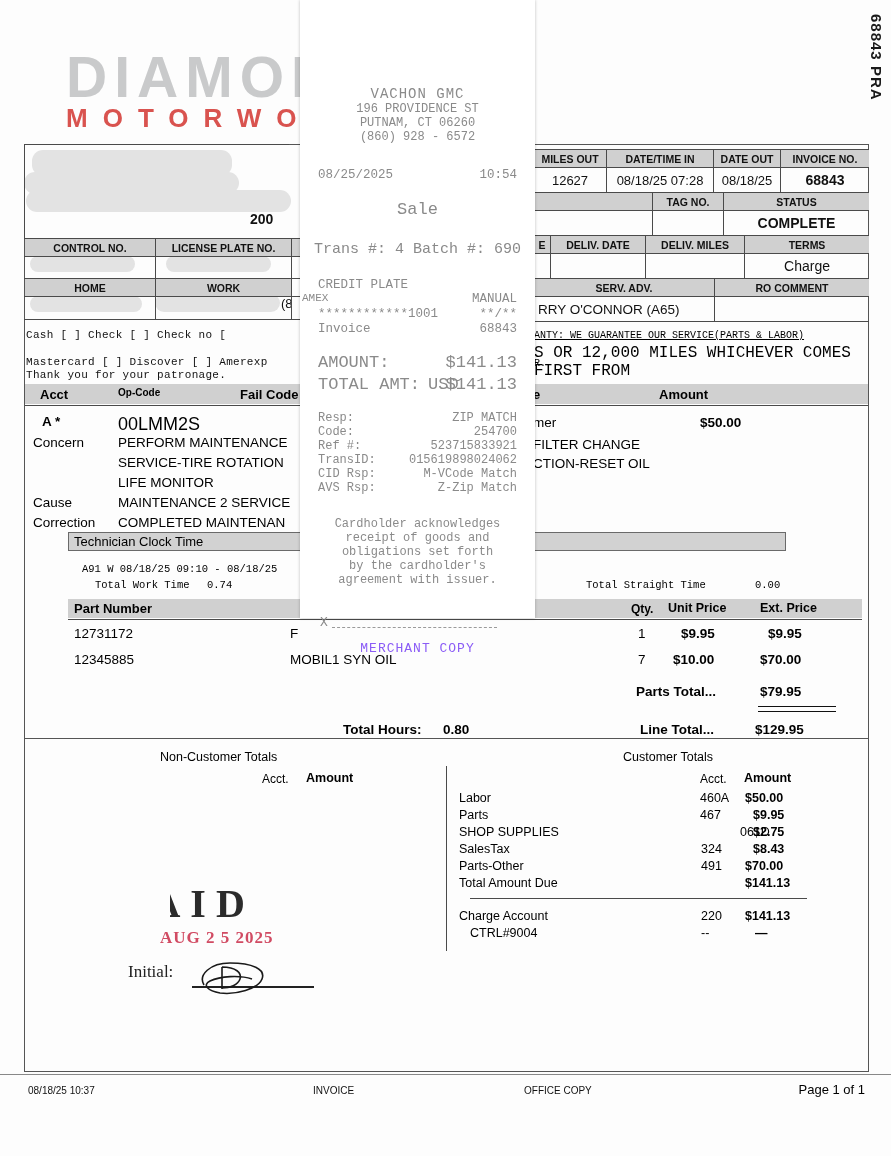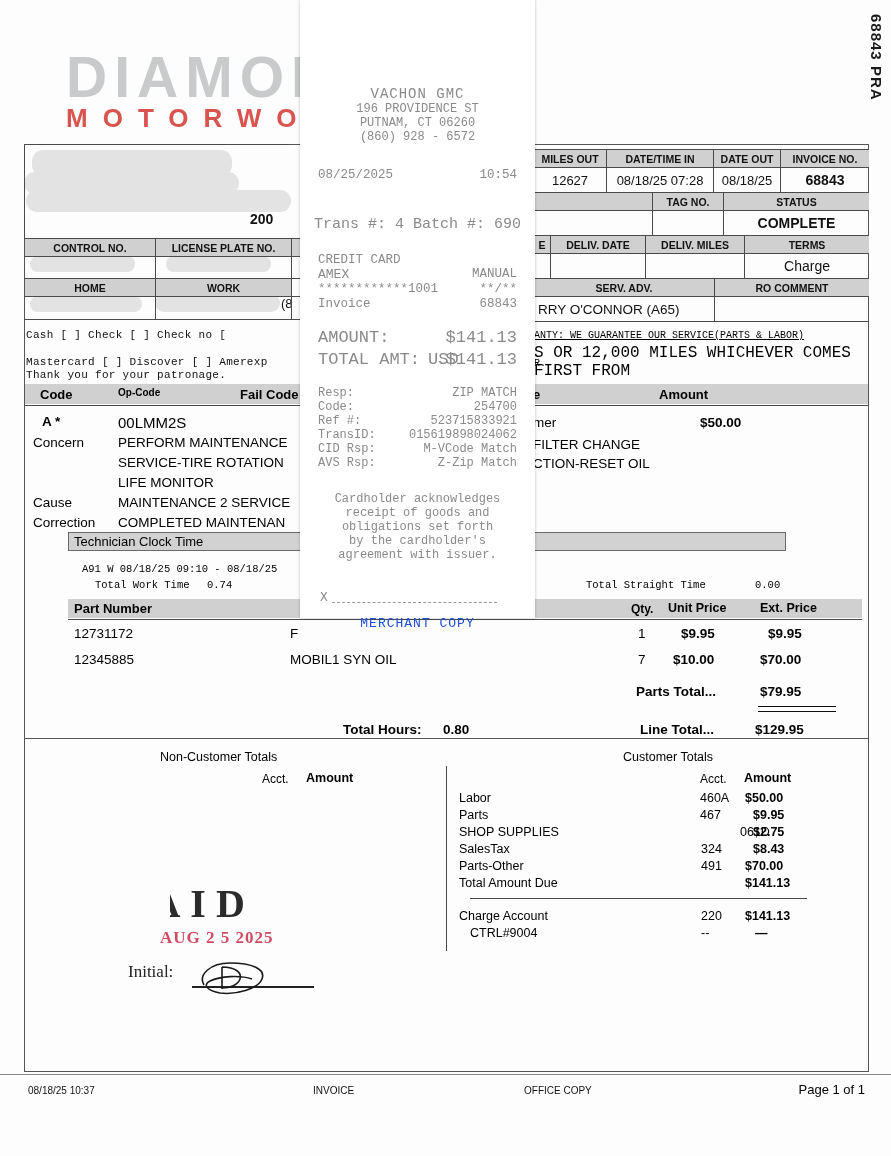--- a/index.html
+++ b/index.html
@@ -145,29 +145,29 @@
 
   <div class="abs mono smalltxt" style="left:26px;top:329px;font-size:11px;letter-spacing:.3px;">Cash [ ]       Check [ ]      Check no [</div>
   <div class="abs mono smalltxt" style="left:26px;top:356px;font-size:11px;letter-spacing:.3px;">Mastercard [ ]   Discover [ ]    Amerexp</div>
   <div class="abs mono smalltxt" style="left:26px;top:369px;font-size:11px;letter-spacing:.3px;">Thank you for your patronage.</div>
 
   <div class="abs mono" style="left:534px;top:330px;font-size:10px;text-decoration:underline;">ANTY: WE GUARANTEE OUR SERVICE(PARTS &amp; LABOR)</div>
   <div class="abs mono" style="left:534px;top:344px;font-size:16px;">S OR 12,000 MILES WHICHEVER COMES FIRST FROM</div>
   <div class="abs mono" style="left:534px;top:358px;font-size:10px;">R.</div>
 
   <div class="abs" style="left:25px;top:384px;width:843px;height:20px;background:#d0d0d0;"></div>
-  <div class="abs" style="left:40px;top:387px;font-size:13px;font-weight:bold;">Code</div>
+  <div class="abs" style="left:40px;top:387px;font-size:13px;font-weight:bold;">Acct</div>
   <div class="abs" style="left:118px;top:387px;font-size:10px;font-weight:bold;">Op-Code</div>
   <div class="abs" style="left:240px;top:387px;font-size:13px;font-weight:bold;">Fail Code</div>
   <div class="abs" style="left:533px;top:387px;font-size:13px;font-weight:bold;">e</div>
   <div class="abs" style="left:659px;top:387px;font-size:13px;font-weight:bold;">Amount</div>
   <div class="abs hline" style="left:25px;top:405px;width:843px;"></div>
 
   <div class="abs" style="left:42px;top:414px;font-size:13.5px;font-weight:bold;">A  *</div>
-  <div class="abs" style="left:118px;top:414px;font-size:15px;">00LMM2S</div>
+  <div class="abs" style="left:118px;top:414px;font-size:18px;">00LMM2S</div>
 
   <div class="abs" style="left:33px;top:435px;font-size:13.5px;">Concern</div>
   <div class="abs" style="left:118px;top:435px;font-size:13.5px;">PERFORM MAINTENANCE</div>
   <div class="abs" style="left:533px;top:415px;font-size:13.5px;">mer</div>
   <div class="abs" style="left:700px;top:415px;font-size:13.5px;font-weight:bold;">$50.00</div>
 
   <div class="abs" style="left:118px;top:455px;font-size:13.5px;">SERVICE-TIRE ROTATION</div>
   <div class="abs" style="left:533px;top:437px;font-size:13.5px;">FILTER CHANGE</div>
 
   <div class="abs" style="left:118px;top:475px;font-size:13.5px;">LIFE MONITOR</div>
@@ -275,25 +275,26 @@
     <div class="r rc" style="margin-top:86px;font-size:14px;letter-spacing:1px;font-family:Liberation Mono, monospace;">VACHON GMC</div>
     <div class="r rc" style="font-size:12px;">196 PROVIDENCE ST</div>
     <div class="r rc" style="font-size:12px;">PUTNAM, CT 06260</div>
     <div class="r rc" style="font-size:12px;">(860) 928 - 6572</div>
 
     <div style="position:relative;height:26px;margin-top:24px;">
       <span class="r abs" style="left:18px;top:0;font-size:12.5px;">08/25/2025</span>
       <span class="r abs" style="right:18px;top:0;font-size:12.5px;">10:54</span>
     </div>
 
+    <div class="r rc" style="font-size:17px;margin-top:6px;">Sale</div>
     <div class="r rc" style="font-size:15px;margin-top:22px;letter-spacing:0px;">Trans #: 4  Batch #: 690</div>
 
-    <div class="r" style="margin-left:18px;margin-top:20px;font-size:12.5px;">CREDIT CARD</div>
+    <div class="r" style="margin-left:18px;margin-top:20px;font-size:12.5px;">CREDIT PLATE</div>
     <div style="position:relative;height:15px;">
-      <span class="r abs" style="left:18px;top:0;font-size:13px;">AMEX</span>
+      <span class="r abs" style="left:2px;top:0;font-size:11px;">AMEX</span>
       <span class="r abs" style="right:18px;top:0;font-size:12.5px;">MANUAL</span>
     </div>
     <div style="position:relative;height:15px;">
       <span class="r abs" style="left:18px;top:0;font-size:12.5px;">************1001</span>
       <span class="r abs" style="right:18px;top:0;font-size:12.5px;">**/**</span>
     </div>
     <div style="position:relative;height:15px;">
       <span class="r abs" style="left:18px;top:0;font-size:12.5px;">Invoice</span>
       <span class="r abs" style="right:18px;top:0;font-size:12.5px;">68843</span>
     </div>
@@ -337,21 +338,21 @@
     <div class="r rc" style="font-size:12px;">receipt of goods and</div>
     <div class="r rc" style="font-size:12px;">obligations set forth</div>
     <div class="r rc" style="font-size:12px;">by the cardholder's</div>
     <div class="r rc" style="font-size:12px;">agreement with issuer.</div>
 
     <div style="position:relative;height:20px;margin-top:28px;">
       <span class="r abs" style="left:20px;top:0;font-size:13px;">X</span>
       <span class="abs" style="left:32px;top:12px;width:165px;border-top:1px dashed #9a9a9a;"></span>
     </div>
 
-    <div class="r rc" style="font-size:13px;color:#1d4ed8;letter-spacing:1px;margin-top:6px;">MERCHANT COPY</div>
+    <div class="r rc" style="font-size:13px;color:#8b5cf6;letter-spacing:1px;margin-top:6px;">MERCHANT COPY</div>
   </div>
 
   <div class="abs" style="left:0;top:1074px;width:891px;height:1px;background:#888;"></div>
   <div class="abs ft" style="left:28px;top:1085px;">08/18/25 10:37</div>
   <div class="abs ft" style="left:313px;top:1085px;">INVOICE</div>
   <div class="abs ft" style="left:524px;top:1085px;">OFFICE COPY</div>
   <div class="abs" style="right:26px;top:1082px;font-size:13px;">Page 1 of 1</div>
 
 </div>
 

